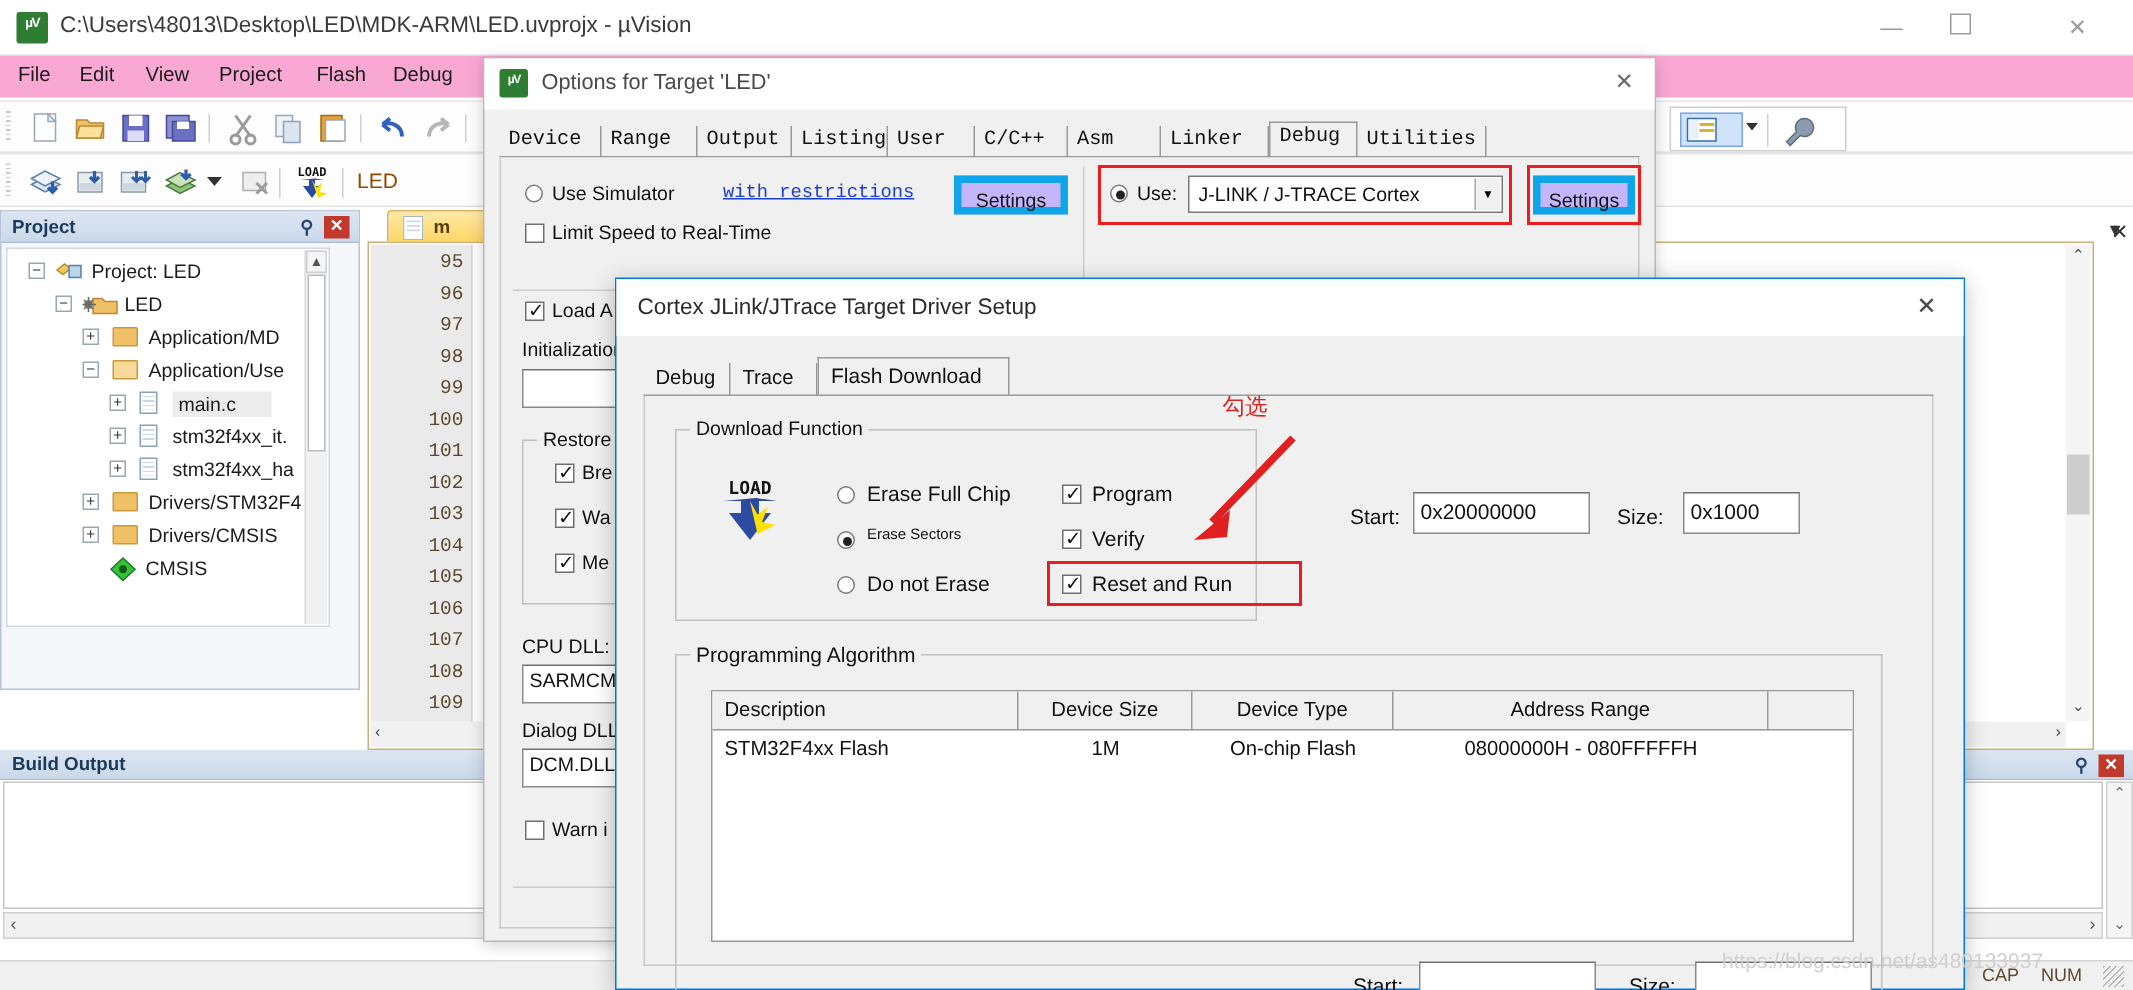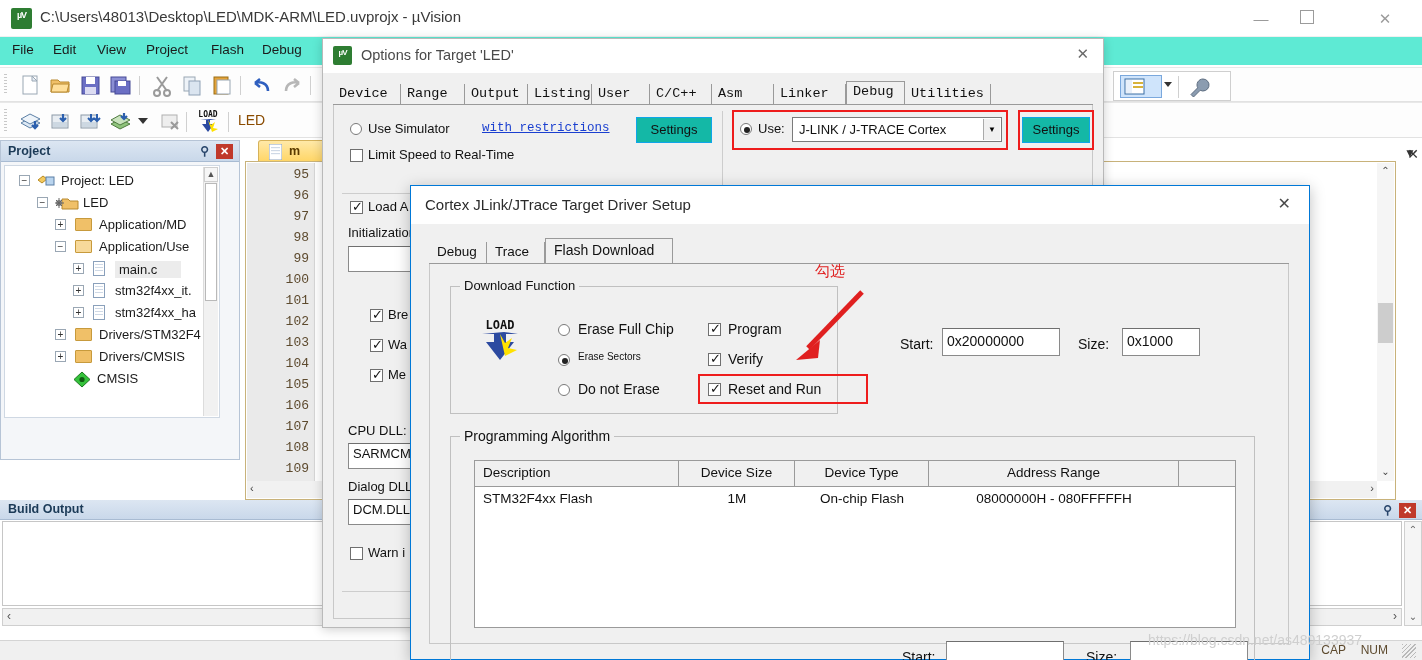--- a/index.html
+++ b/index.html
@@ -11,21 +11,21 @@
   .mv-title { position:absolute; left:0; top:0; width:1422px; height:37px;
       background:#ffffff; border-bottom:1px solid #f0f0f0; }
   .mv-title .ico { position:absolute; left:11px; top:8px; width:21px; height:21px;
       background:#2e7d32; border-radius:2px; color:#fff; font-size:9px; font-weight:bold;
       line-height:10px; text-align:center; padding-top:2px; letter-spacing:-1px;}
   .mv-title .txt { position:absolute; left:40px; top:8px; font-size:15px; color:#3a3a3a; }
   .wbtn { position:absolute; top:0; width:46px; height:37px; color:#9b9b9b;
       font-size:15px; text-align:center; line-height:37px; }
   .wbtn.min { right:138px; } .wbtn.max { right:92px; } .wbtn.cls { right:14px; width:46px;}
 
-  .menubar { position:absolute; left:0; top:37px; width:1422px; height:28px; background:#5eead4; }
+  .menubar { position:absolute; left:0; top:37px; width:1422px; height:28px; background:#f9a8d4; }
   .menubar span { position:absolute; top:5px; font-size:13.5px; color:#1b1b1b; }
 
   .tbar { position:absolute; left:0; width:1422px; background:#fdfdfd;
       border-top:1px solid #e8e8e8; border-bottom:1px solid #e2e2e2; }
   .tbar1 { top:67px; height:35px; }
   .tbar2 { top:102px; height:36px; }
   .grip { position:absolute; left:4px; top:6px; width:3px; bottom:6px;
       background:repeating-linear-gradient(to bottom,#c8c8c8 0 1px,transparent 1px 3px); }
   .ti { position:absolute; top:5px; width:25px; height:25px; }
   .sep { position:absolute; top:8px; width:1px; height:19px; background:#d0d0d0; }
@@ -116,21 +116,21 @@
   .tabunder{position:absolute;left:10px;top:65px;width:760px;height:1px;background:#9a9a9a;}
   .optbody{position:absolute;left:10px;top:66px;width:760px;height:514px;border:1px solid #c8c8c8;
      border-top:none;background:#f0f0f0;}
   .rad{position:absolute;width:12px;height:12px;border:1px solid #7a7a7a;border-radius:50%;
      background:#fff;}
   .rad.on::after{content:"";position:absolute;left:3px;top:3px;width:6px;height:6px;
      border-radius:50%;background:#222;}
   .cbx{position:absolute;width:13px;height:13px;border:1px solid #6f6f6f;background:#fff;}
   .cbx.on::after{content:"✓";position:absolute;left:1px;top:-3px;font-size:13px;color:#111;}
   .lbl{position:absolute;font-size:13px;color:#111;}
-  .btn{position:absolute;background:#14b8a6;border:1px solid #0ea5e9;font-size:13px;color:#111;
+  .btn{position:absolute;background:#c4b5fd;border:5px solid #0ea5e9;font-size:13px;color:#111;
      text-align:center;}
   .inp{position:absolute;background:#fff;border:1px solid #8a8a8a;border-top-color:#6f6f6f;
      font-size:13px;color:#111;padding:2px 4px;}
   .redbox{position:absolute;border:2px solid #ee1c1c;}
   .grp{position:absolute;border:1px solid #c0c0c0;}
   .grp>.cap{position:absolute;left:9px;top:-9px;background:#f0f0f0;padding:0 4px;font-size:13px;
      color:#111;}
   .hr{position:absolute;height:1px;background:#cdcdcd;}
 
   
@@ -532,20 +532,23 @@
       <div class="btn" style="left:688px;top:12px;width:68px;height:26px;padding-top:4px">Settings</div>
 
       <div class="redbox" style="left:398px;top:5px;width:276px;height:40px"></div>
       <div class="redbox" style="left:684px;top:5px;width:76px;height:40px"></div>
 
       <div class="cbx on" style="left:16px;top:96px"></div>
       <div class="lbl" style="left:34px;top:94px">Load A</div>
       <div class="lbl" style="left:14px;top:120px">Initialization</div>
       <div class="inp" style="left:14px;top:141px;width:74px;height:26px"></div>
 
+      <div class="grp" style="left:14px;top:188px;width:76px;height:110px">
+        <span class="cap">Restore</span>
+      </div>
       <div class="cbx on" style="left:36px;top:204px"></div>
       <div class="lbl" style="left:54px;top:202px">Bre</div>
       <div class="cbx on" style="left:36px;top:234px"></div>
       <div class="lbl" style="left:54px;top:232px">Wa</div>
       <div class="cbx on" style="left:36px;top:264px"></div>
       <div class="lbl" style="left:54px;top:262px">Me</div>
 
       <div class="lbl" style="left:14px;top:318px">CPU DLL:</div>
       <div class="inp" style="left:14px;top:338px;width:74px;height:26px">SARMCM</div>
       <div class="lbl" style="left:14px;top:374px">Dialog DLL</div>

